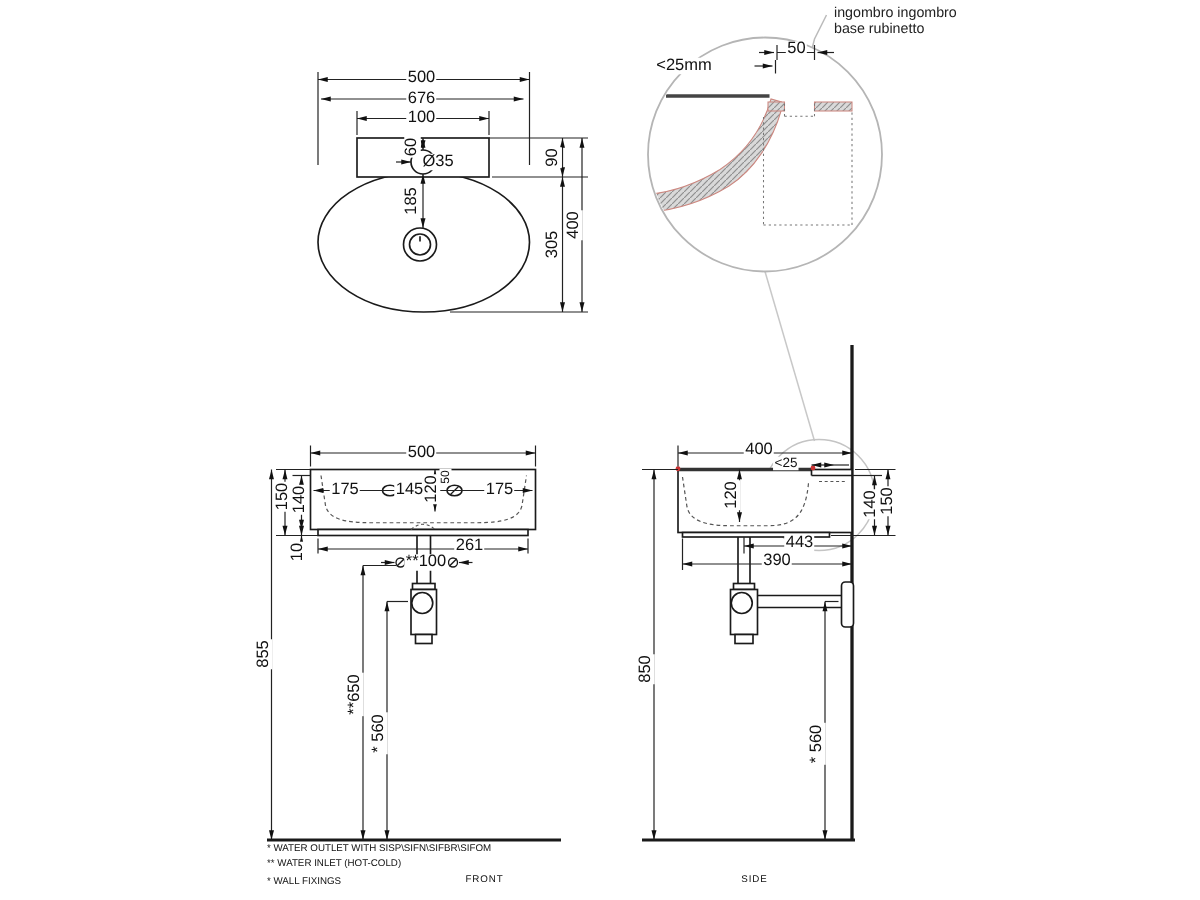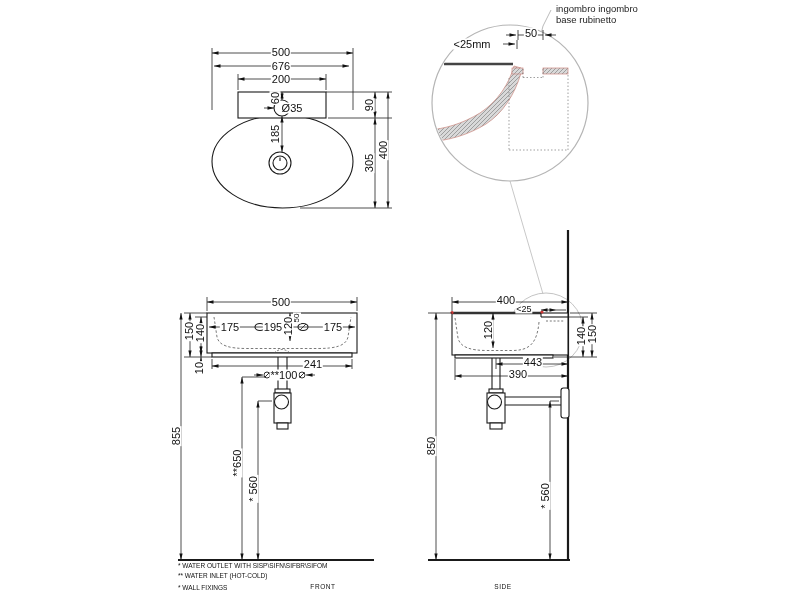--- a/index.html
+++ b/index.html
@@ -182,57 +182,57 @@
       <line x1="556" y1="35" x2="545" y2="35" marker-end="url(#ar)"></line>
       <line x1="518" y1="35" x2="543" y2="35"></line>
       <line x1="503" y1="44" x2="515" y2="44" marker-end="url(#ar)"></line>
       <line x1="517" y1="40" x2="517" y2="49"></line>
     </g>
   </g>
 </svg>
 
   <span class="t" style="left:281px;top:52px">500</span>
   <span class="t" style="left:281px;top:66px">676</span>
-  <span class="t" style="left:281px;top:79px">200</span>
+  <span class="t" style="left:281px;top:79px">100</span>
   <span class="t v" style="left:275px;top:98px">60</span>
   <span class="t" style="left:292px;top:108px">Ø35</span>
   <span class="t v" style="left:275px;top:134px">185</span>
   <span class="t v" style="left:369px;top:105px">90</span>
   <span class="t v" style="left:369px;top:163px">305</span>
   <span class="t v" style="left:383px;top:150px">400</span>
 
   <span class="t" style="left:281px;top:302px">500</span>
   <span class="t" style="left:230px;top:327px">175</span>
-  <span class="t" style="left:273px;top:327px">195</span>
+  <span class="t" style="left:273px;top:327px">145</span>
   <span class="t v" style="left:288px;top:326px">120</span>
   <span class="t v s8" style="left:297px;top:318px">50</span>
   <span class="t" style="left:333px;top:327px">175</span>
   <span class="t v" style="left:189px;top:331px">150</span>
   <span class="t v" style="left:200px;top:333px">140</span>
   <span class="t v" style="left:199px;top:368px">10</span>
-  <span class="t" style="left:313px;top:364px">241</span>
+  <span class="t" style="left:313px;top:364px">261</span>
   <span class="t" style="left:284px;top:375px">**100</span>
   <span class="t v" style="left:176px;top:436px">855</span>
   <span class="t v" style="left:237px;top:463px">**650</span>
   <span class="t v" style="left:253px;top:489px">* 560</span>
   <span class="t lab" style="left:323px;top:587px">FRONT</span>
 
   <span class="t" style="left:506px;top:300px">400</span>
   <span class="t s9" style="left:524px;top:309px">&lt;25</span>
   <span class="t v" style="left:488px;top:330px">120</span>
   <span class="t v" style="left:581px;top:336px">140</span>
   <span class="t v" style="left:592px;top:334px">150</span>
   <span class="t" style="left:533px;top:362px">443</span>
   <span class="t" style="left:518px;top:374px">390</span>
   <span class="t v" style="left:431px;top:446px">850</span>
   <span class="t v" style="left:545px;top:496px">* 560</span>
   <span class="t lab" style="left:503px;top:587px">SIDE</span>
 
   <span class="t" style="left:531px;top:33px">50</span>
-  <span class="t" style="left:472px;top:44px">&lt;25mm</span>
+  <span class="t" style="left:456px;top:44px">&lt;25mm</span>
   <span class="dlabel" style="left:556px;top:4px">ingombro ingombro</span>
   <span class="dlabel" style="left:556px;top:15px">base rubinetto</span>
 
   <span class="note" style="left:178px;top:563px">*  WATER OUTLET WITH SISP\SIFN\SIFBR\SIFOM</span>
   <span class="note" style="left:178px;top:573px">** WATER INLET  (HOT-COLD)</span>
   <span class="note" style="left:178px;top:585px">*  WALL FIXINGS</span>
 
 </div>
 
 </body></html>

